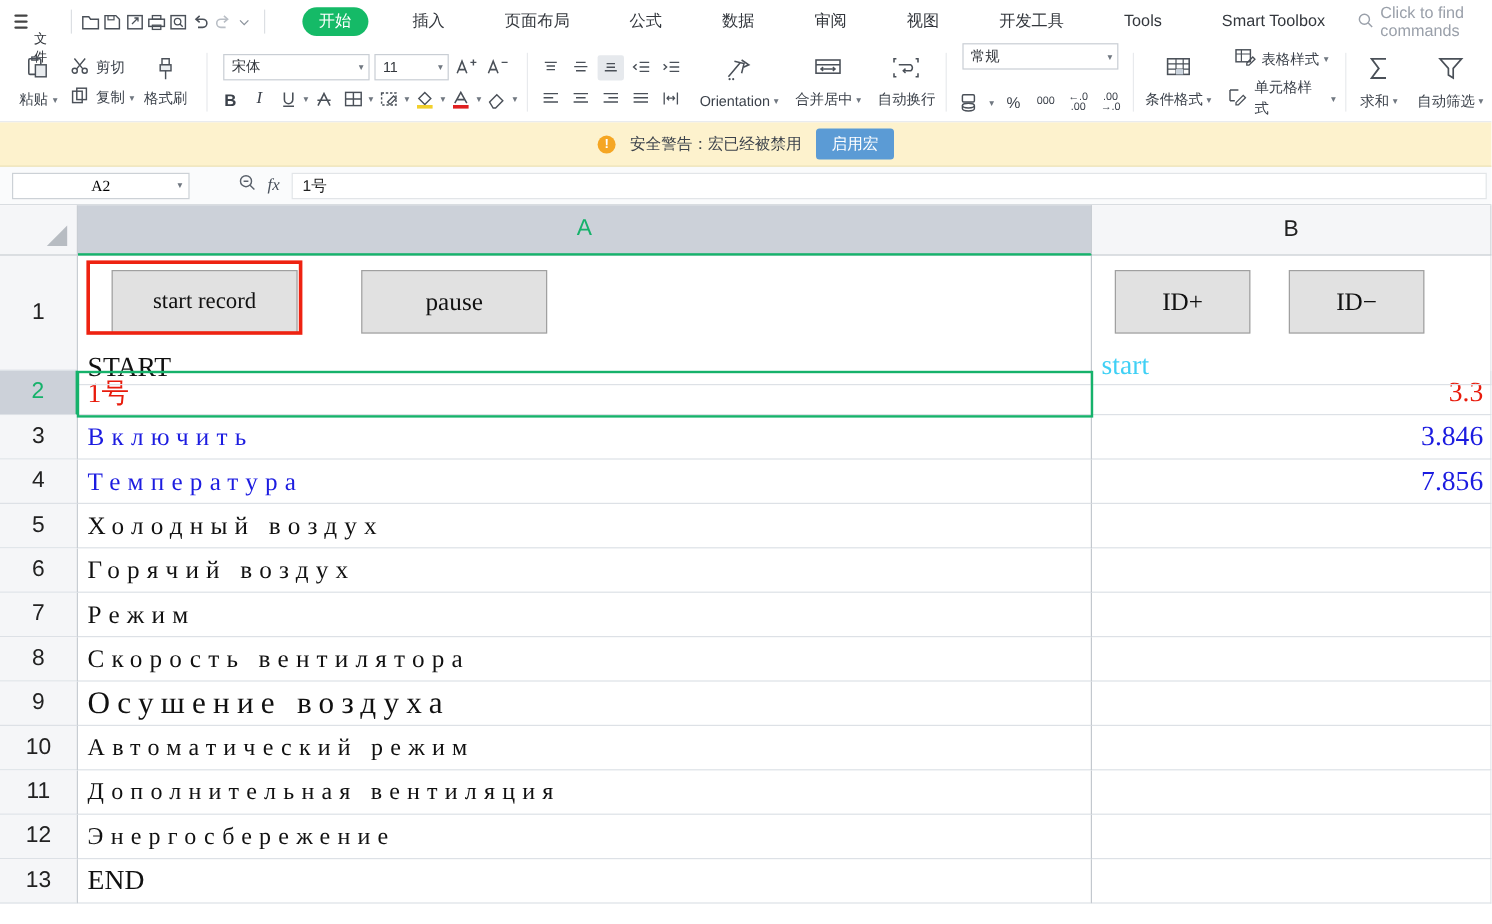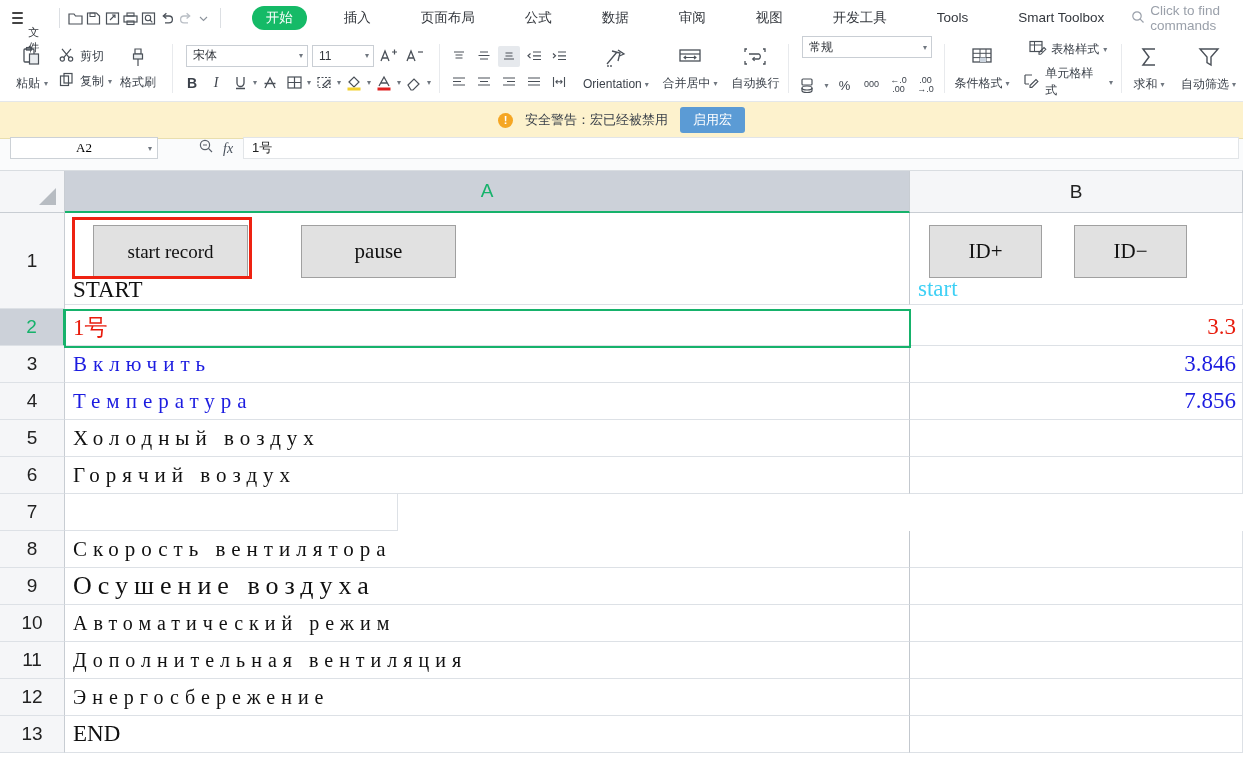--- a/index.html
+++ b/index.html
@@ -128,21 +128,21 @@
   }
   .warn-btn {
     background: #5b9bd5; color: #fff; border: none;
     border-radius: 3px; padding: 4px 13px; font-size: 13px;
     font-family: "Liberation Sans", sans-serif;
   }
 
   
   .formulabar {
     height: 32px; background: #fafbfc;
-    display: flex; align-items: flex-end; padding: 11px 4px;
+    display: flex; align-items: center; padding: 11px 4px;
     border-bottom: 1px solid #d9dde1;
   }
   .namebox {
     width: 148px; height: 22px; margin-left: 6px;
     border: 1px solid #ccd1d6; background: #fff;
     display: flex; align-items: center; justify-content: center;
     position: relative; font-family: "Liberation Serif", serif; font-size: 13px;
   }
   .namebox .caret { position: absolute; right: 5px; }
   .fb-icons { display: flex; align-items: center; gap: 8px; margin: 0 10px 0 40px; color: #5a616b; }
@@ -195,21 +195,21 @@
   }
   .sp { letter-spacing: 6px; }
   .blue { color: #1c1ce0; }
   .red { color: #e81b0c; }
   .black { color: #111; }
 
   
   .row1 { height: 96px; align-items: flex-start; }
   .row1 .rowhdr { height: 96px; }
   .row1 .cellA, .row1 .cellB {
-    height: 92px; display: block; padding: 0; position: relative;
+    height: 108px; display: block; padding: 0; position: relative;
   }
   .start-label {
     position: absolute; left: 8px; bottom: 1px;
     font-family: "Liberation Serif", serif; font-size: 23px; color: #111;
   }
   .startb-label {
     position: absolute; left: 8px; bottom: 2px;
     font-family: "Liberation Serif", serif; font-size: 23px; color: #3fd0f5;
   }
 
@@ -709,20 +709,21 @@
   </div>
 
   <div class="rowwrap" style="height:37px">
     <div class="rowhdr">6</div>
     <div class="cellA black sp" style="font-size:21px">Горячий воздух</div>
     <div class="cellB"></div>
   </div>
 
   <div class="rowwrap" style="height:37px">
     <div class="rowhdr">7</div>
+    <div class="cellA black sp" style="font-size:21px">Режим</div>
     <div class="cellB"></div>
   </div>
 
   <div class="rowwrap" style="height:37px">
     <div class="rowhdr">8</div>
     <div class="cellA black sp" style="font-size:21px">Скорость вентилятора</div>
     <div class="cellB"></div>
   </div>
 
   <div class="rowwrap" style="height:37px">

